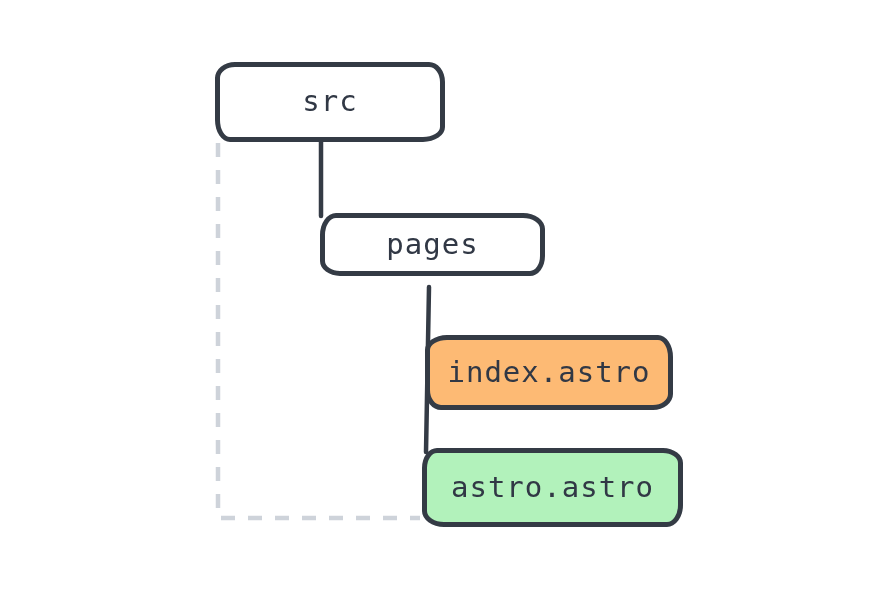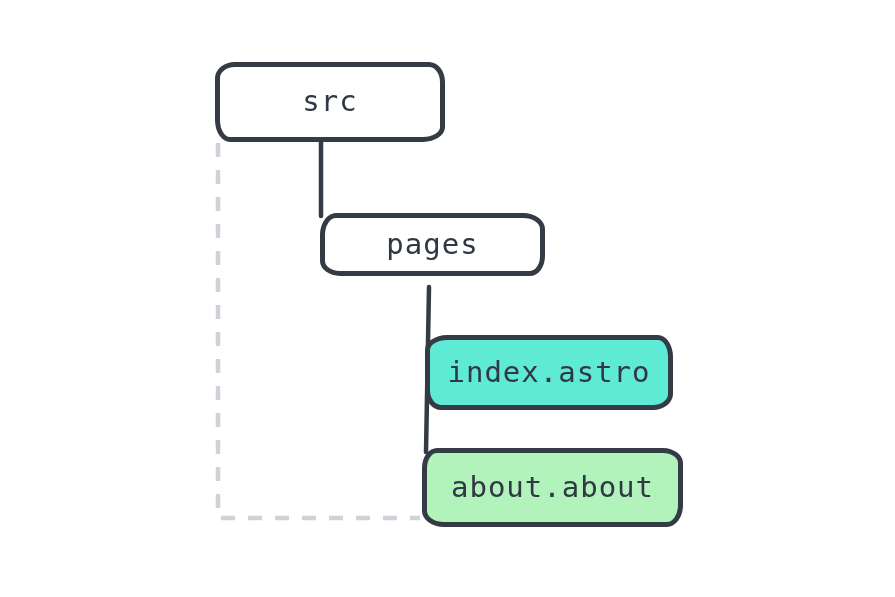--- a/index.html
+++ b/index.html
@@ -72,21 +72,21 @@
   </svg>
 
   <div class="node node-src" style="background: rgb(255, 255, 255);">
     <span class="node-label">src</span>
   </div>
 
   <div class="node node-pages" style="background: rgb(255, 255, 255);">
     <span class="node-label">pages</span>
   </div>
 
-  <div class="node node-index" style="background: #5eead4;">
+  <div class="node node-index" style="background: #fdba74;">
     <span class="node-label">index.astro</span>
   </div>
 
   <div class="node node-about" style="background: rgb(178, 242, 187);">
-    <span class="node-label">about.about</span>
+    <span class="node-label">astro.astro</span>
   </div>
 
 </div>
 
 </body></html>

